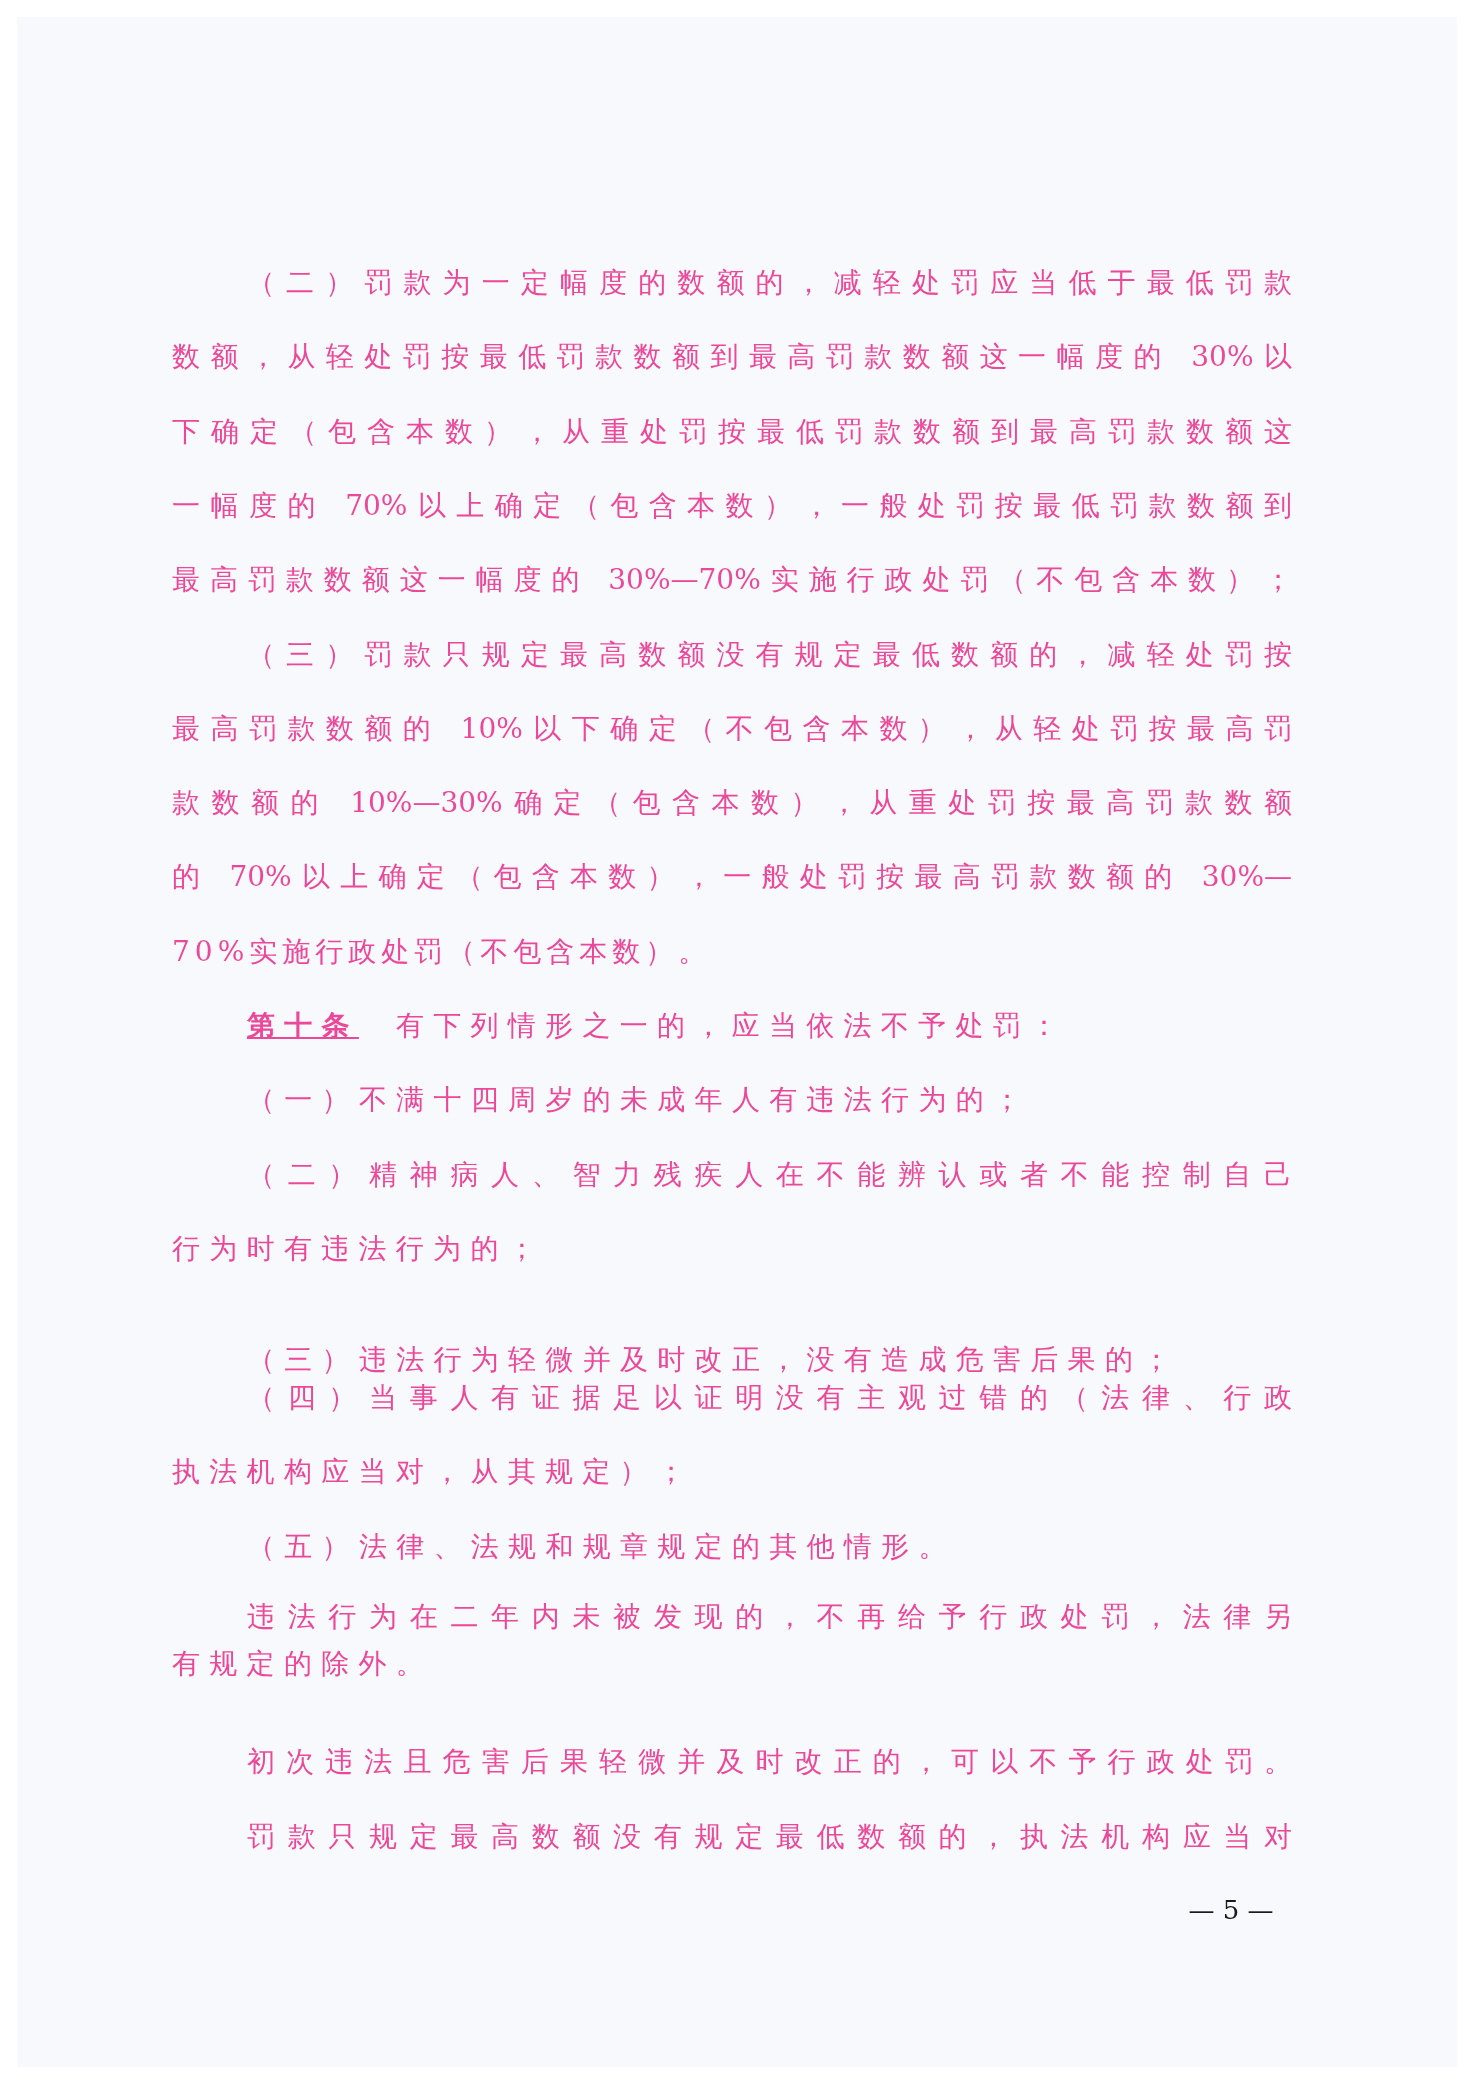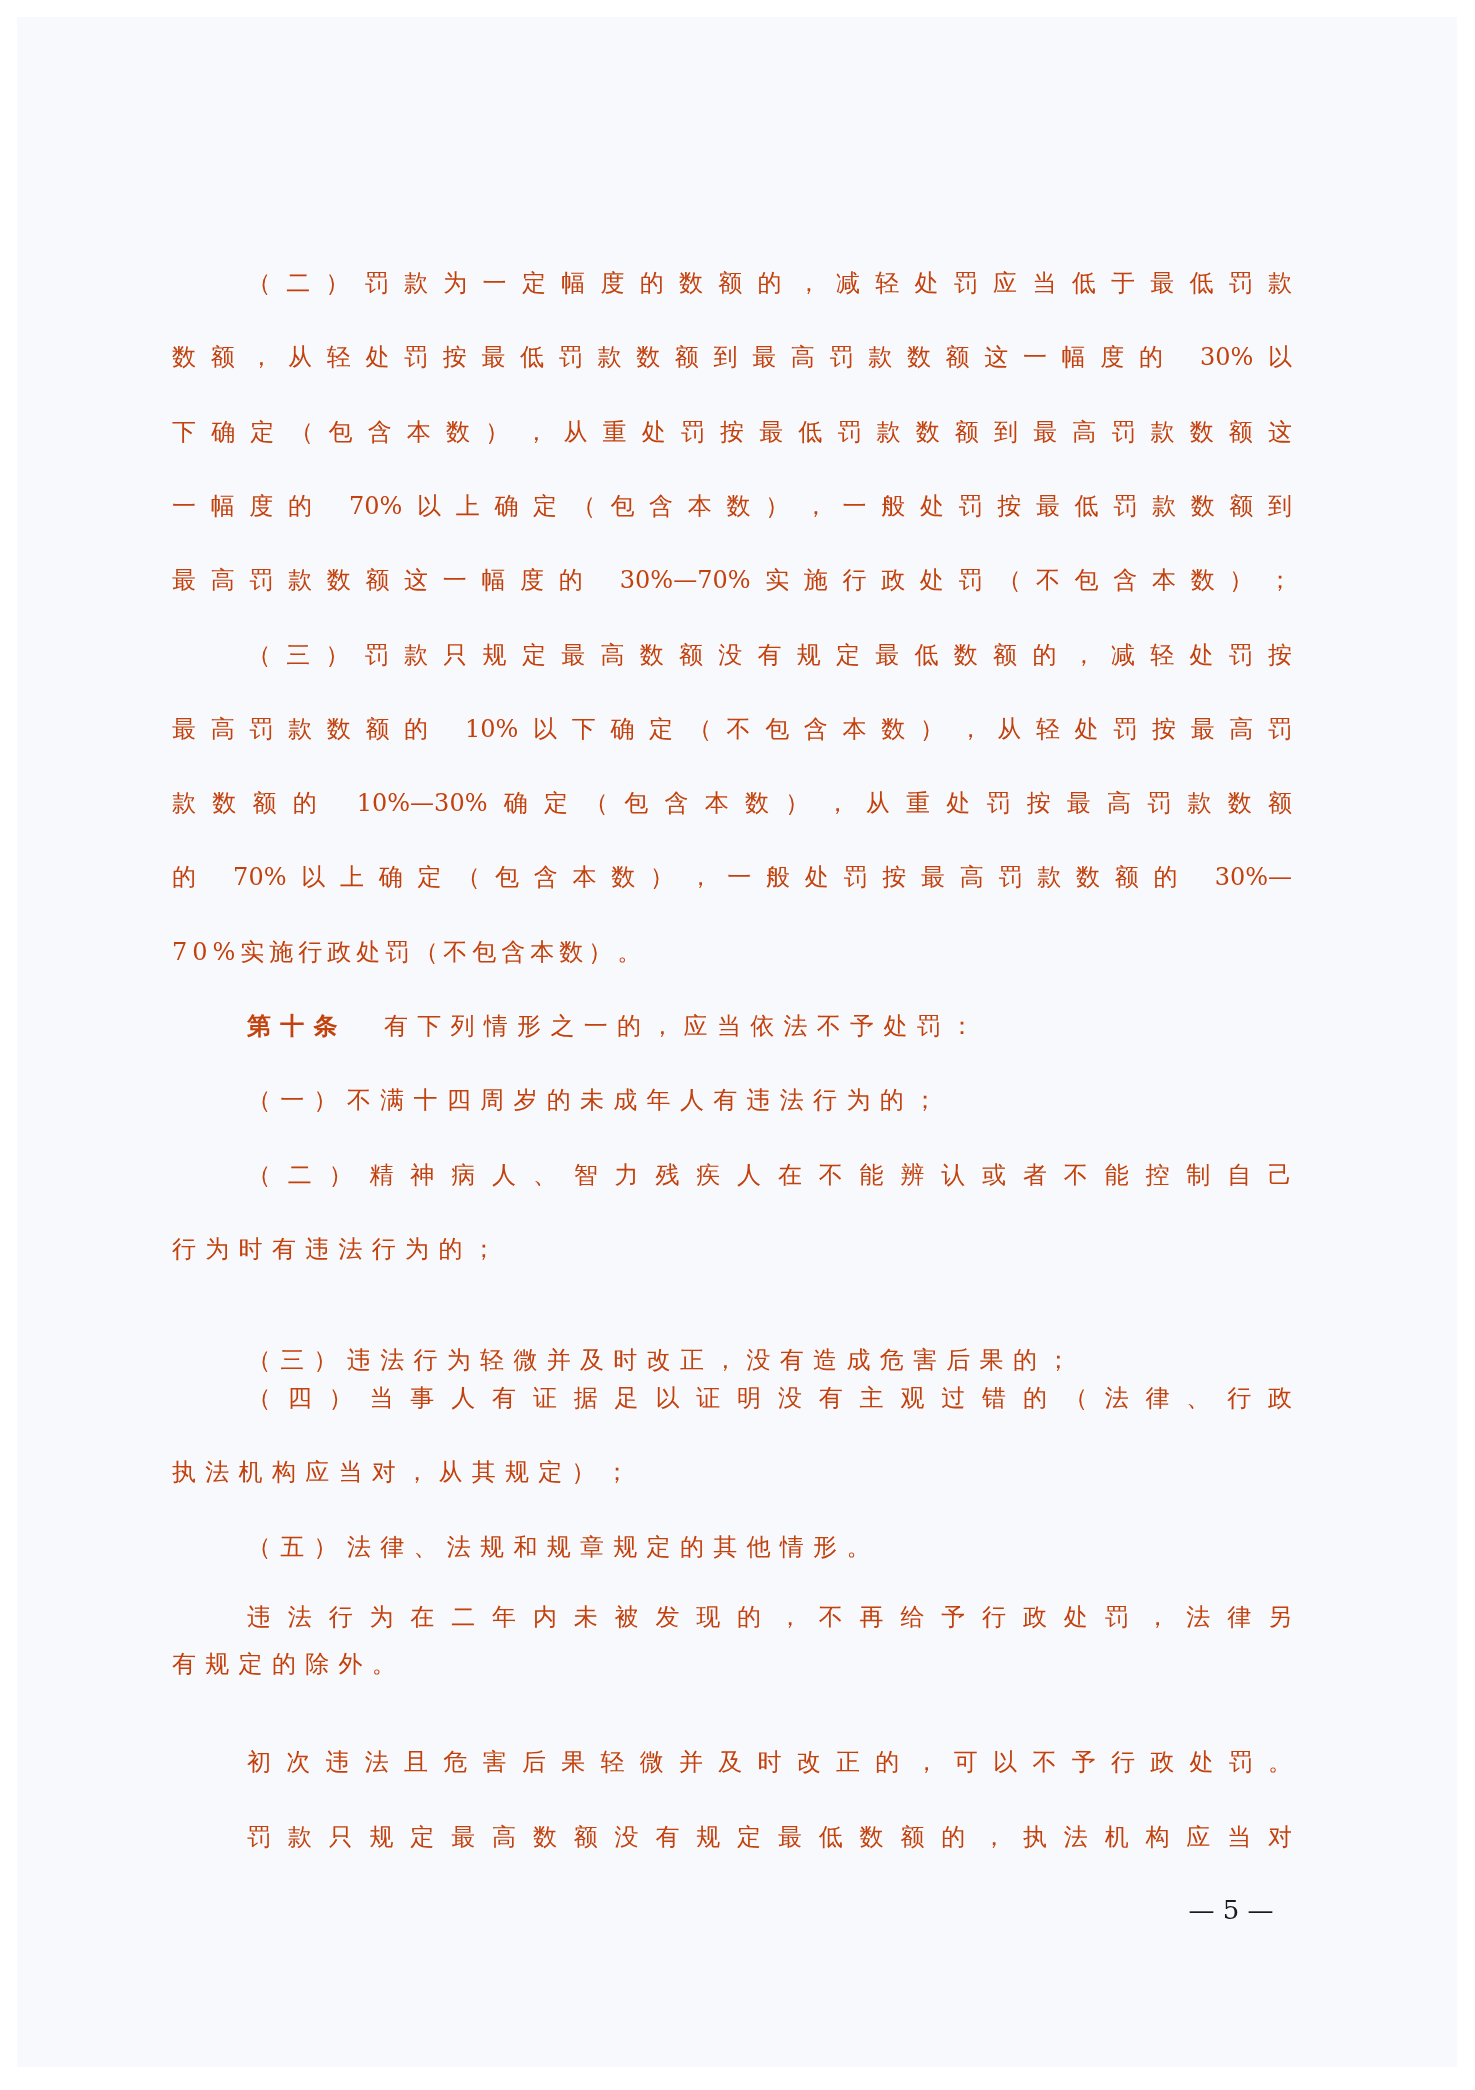--- a/index.html
+++ b/index.html
@@ -19,22 +19,22 @@
     top: 17px;
     width: 1440px;
     height: 2050px;
     background: #f8f9fd;
   }
   .line {
     position: absolute;
     height: 40px;
     line-height: 40px;
     font-family: "DejaVu Serif", "Liberation Serif", serif;
-    font-size: 24px;
-    color: #c2410c;
+    font-size: 28px;
+    color: #ec4899;
     white-space: nowrap;
   }
   .full {
     left: 172px;
     width: 1120px;
     text-align: justify;
     text-align-last: justify;
     white-space: normal;
     overflow: hidden;
   }
@@ -46,20 +46,21 @@
     left: 172px;
     letter-spacing: 9.3px;
   }
   .short.indent {
     left: 247px;
   }
   .bold-lead {
     font-family: "DejaVu Sans", "Liberation Sans", sans-serif;
     font-weight: bold;
     letter-spacing: 9.3px;
+    text-decoration: underline;
   }
   .gap {
     display: inline-block;
     width: 37px;
   }
   .page-number {
     position: absolute;
     left: 1166px;
     top: 1890px;
     width: 130px;

